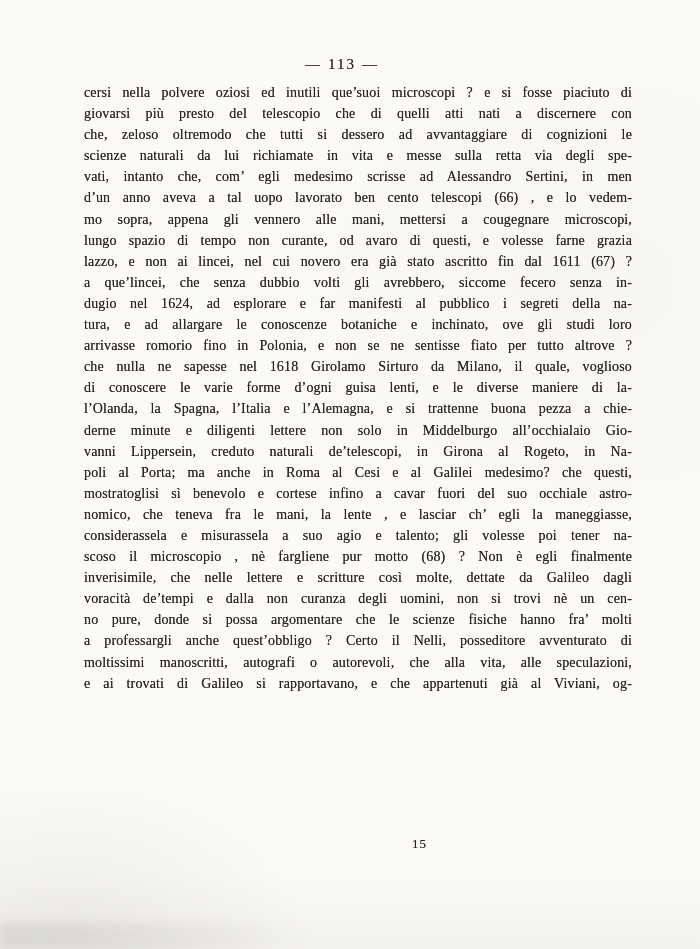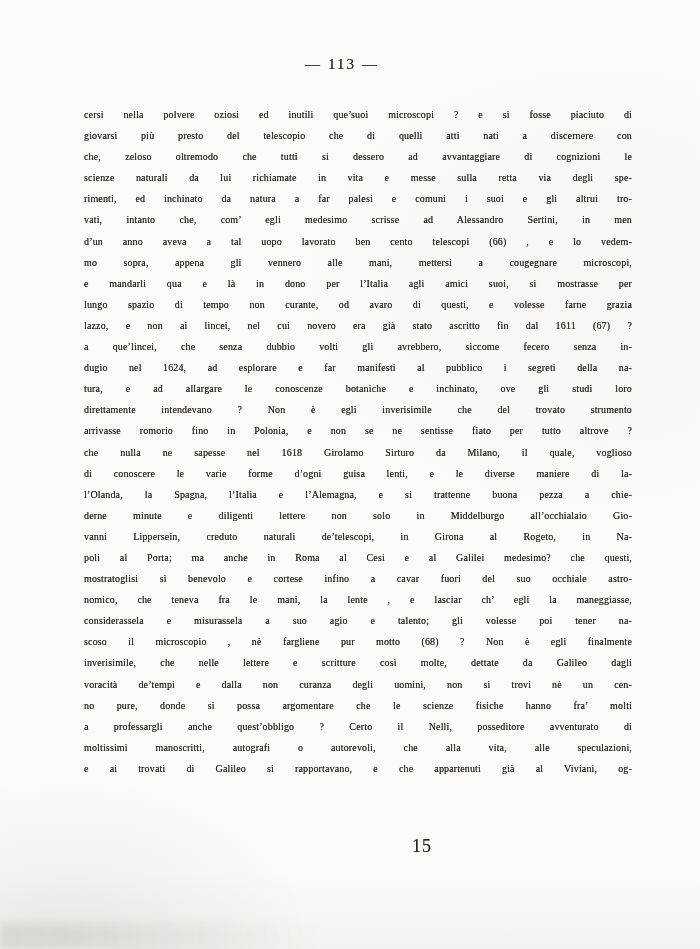--- a/index.html
+++ b/index.html
@@ -30,42 +30,42 @@
     font-size: 15px;
     letter-spacing: 2px;
     color: #2b2620;
     text-shadow: 0 0 0.4px rgba(43,38,32,0.65);
   }
   .page-header .dash {
     padding: 0 6px;
   }
   .body-text {
     position: absolute;
-    top: 104px;
+    top: 82px;
     left: 84px;
     width: 548px;
-    font-size: 10px;
+    font-size: 14px;
     line-height: 21.1px;
     text-align: justify;
     letter-spacing: 0.15px;
     word-spacing: 0.5px;
     text-shadow: 0 0 0.45px rgba(41,36,31,0.7);
   }
   .body-text .line {
     text-align: justify;
     text-align-last: justify;
     white-space: normal;
     height: 21.1px;
     overflow: visible;
   }
   .footer-signature {
     position: absolute;
     top: 836px;
     left: 412px;
-    font-size: 18px;
+    font-size: 13px;
     letter-spacing: 1px;
     color: #2b2620;
     text-shadow: 0 0 0.4px rgba(43,38,32,0.65);
   }
   .bottom-smudge {
     position: absolute;
     left: 0;
     bottom: 0;
     width: 320px;
     height: 26px;
@@ -81,31 +81,28 @@
 
   <div class="page-header">
     <span class="dash">—</span><span>113</span><span class="dash">—</span>
   </div>
 
   <div class="body-text">
       <div class="line">cersi nella polvere oziosi ed inutili que’suoi microscopi ? e si fosse piaciuto di</div>
       <div class="line">giovarsi più presto del telescopio che di quelli atti nati a discernere con</div>
       <div class="line">che, zeloso oltremodo che tutti si dessero ad avvantaggiare di cognizioni le</div>
       <div class="line">scienze naturali da lui richiamate in vita e messe sulla retta via degli spe-</div>
-      <div class="line">rimenti, ed inchinato da natura a far palesi e comuni i suoi e gli altrui tro-</div>
       <div class="line">vati, intanto che, com’ egli medesimo scrisse ad Alessandro Sertini, in men</div>
       <div class="line">d’un anno aveva a tal uopo lavorato ben cento telescopi (66) , e lo vedem-</div>
       <div class="line">mo sopra, appena gli vennero alle mani, mettersi a cougegnare microscopi,</div>
-      <div class="line">e mandarli qua e là in dono per l’Italia agli amici suoi, si mostrasse per</div>
       <div class="line">lungo spazio di tempo non curante, od avaro di questi, e volesse farne grazia</div>
       <div class="line">lazzo, e non ai lincei, nel cui novero era già stato ascritto fin dal 1611 (67) ?</div>
       <div class="line">a que’lincei, che senza dubbio volti gli avrebbero, siccome fecero senza in-</div>
       <div class="line">dugio nel 1624, ad esplorare e far manifesti al pubblico i segreti della na-</div>
       <div class="line">tura, e ad allargare le conoscenze botaniche e inchinato, ove gli studi loro</div>
-      <div class="line">direttamente intendevano ? Non è egli inverisimile che del trovato strumento</div>
       <div class="line">arrivasse romorio fino in Polonia, e non se ne sentisse fiato per tutto altrove ?</div>
       <div class="line">che nulla ne sapesse nel 1618 Girolamo Sirturo da Milano, il quale, voglioso</div>
       <div class="line">di conoscere le varie forme d’ogni guisa lenti, e le diverse maniere di la-</div>
       <div class="line">l’Olanda, la Spagna, l’Italia e l’Alemagna, e si trattenne buona pezza a chie-</div>
       <div class="line">derne minute e diligenti lettere non solo in Middelburgo all’occhialaio Gio-</div>
       <div class="line">vanni Lippersein, creduto naturali de’telescopi, in Girona al Rogeto, in Na-</div>
       <div class="line">poli al Porta; ma anche in Roma al Cesi e al Galilei medesimo? che questi,</div>
       <div class="line">mostratoglisi sì benevolo e cortese infino a cavar fuori del suo occhiale astro-</div>
       <div class="line">nomico, che teneva fra le mani, la lente , e lasciar ch’ egli la maneggiasse,</div>
       <div class="line">considerassela e misurassela a suo agio e talento; gli volesse poi tener na-</div>

